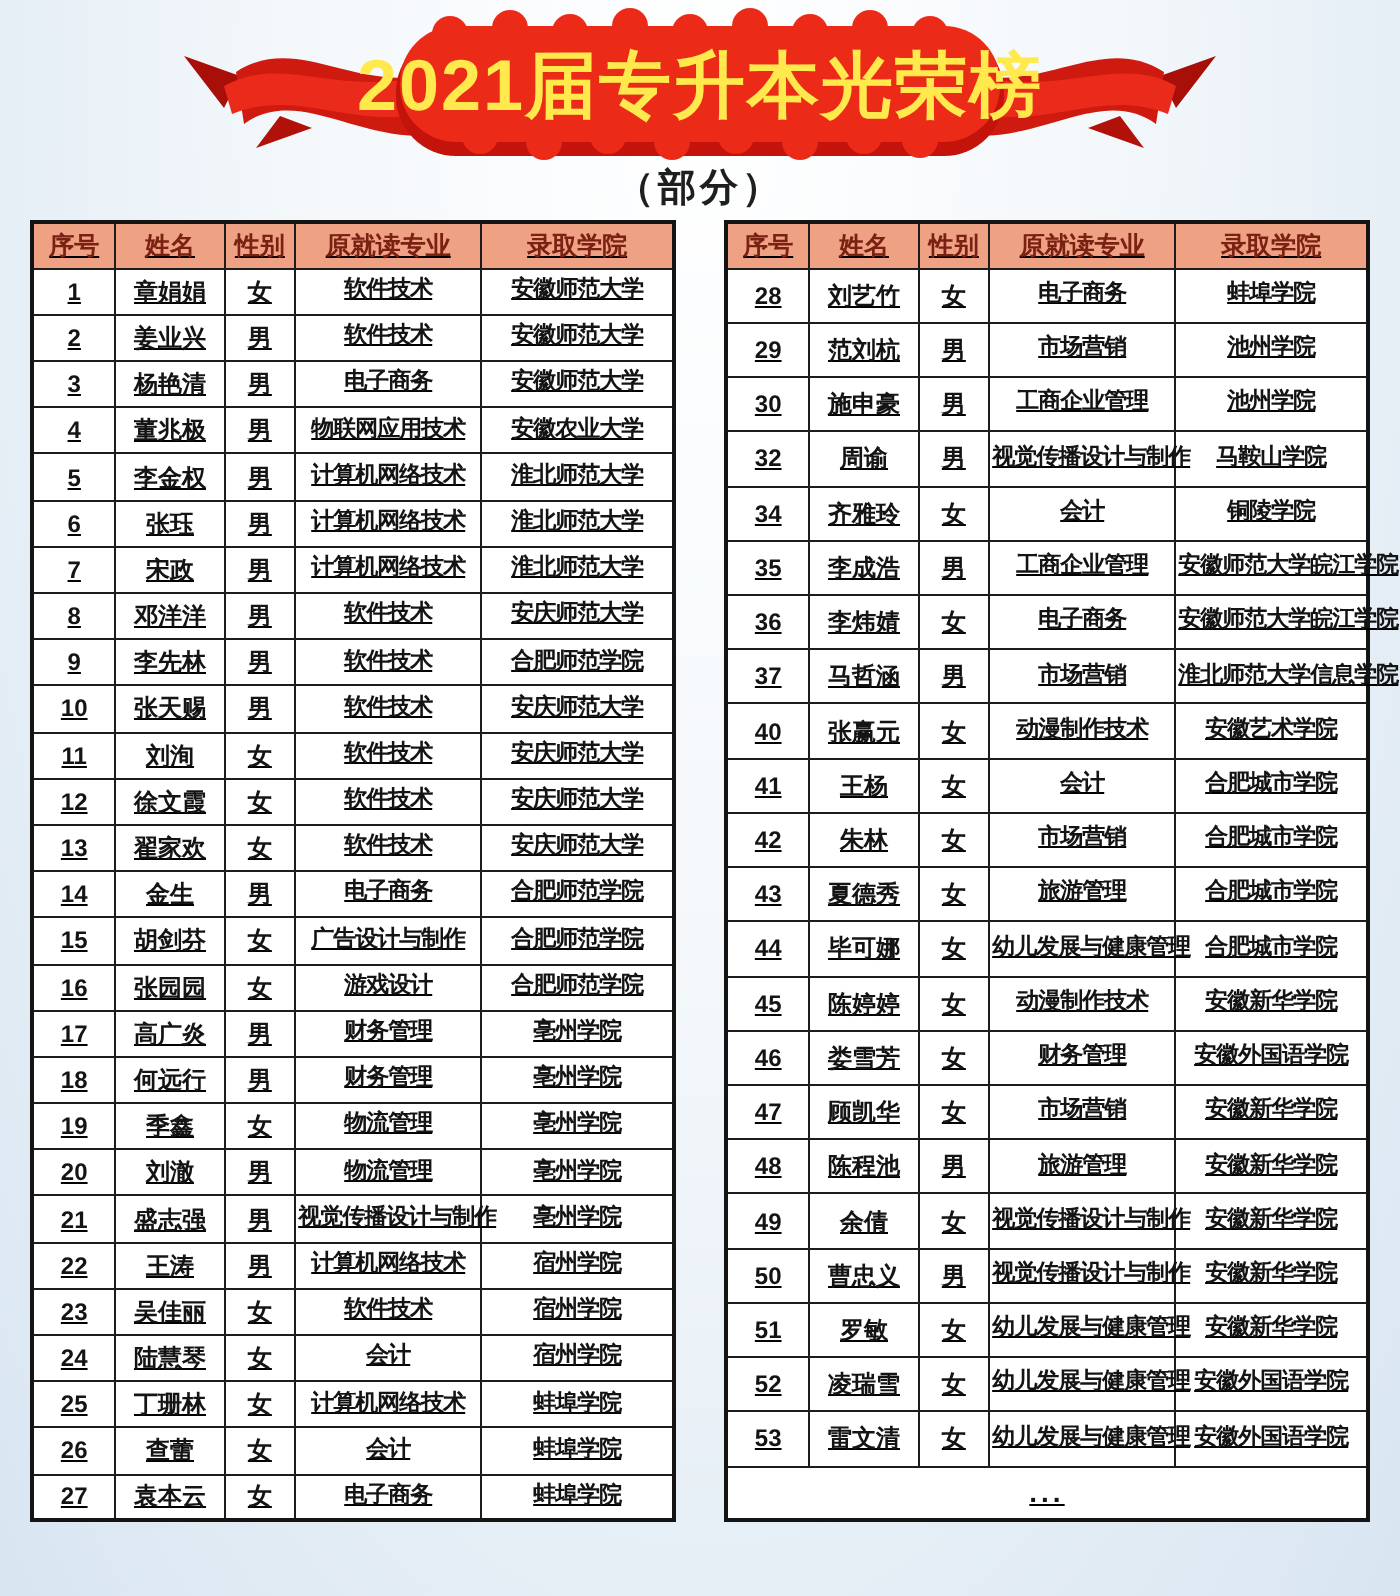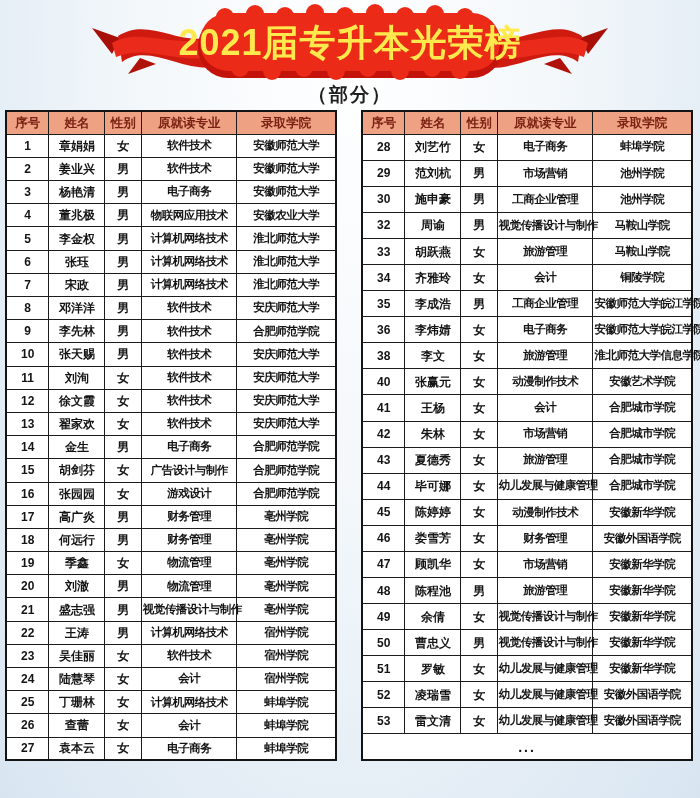--- a/index.html
+++ b/index.html
@@ -8,21 +8,21 @@
     width:700px; height:798px;
     font-family:"Liberation Sans","DejaVu Sans",sans-serif;
     background: radial-gradient(ellipse at 50% 6%, #ffffff 0%, #f4f8fb 40%, #d8e5f1 100%);
     overflow:hidden;
   }
   .banner-wrap { width:700px; height:84px; margin-top:2px; }
   .subtitle {
     text-align:center; font-size:19px; font-weight:bold; color:#1f1f1f;
     letter-spacing:2px; height:20px; line-height:18px; margin-bottom:4px;
   }
-  .tables { display:flex; gap:24px; padding:0 5px; }
+  .tables { display:flex; gap:24px; padding:0 15px;text-decoration:underline; }
   table {
     border-collapse:collapse; table-layout:fixed;
     width:332px; background:#ffffff;
     border:2px solid #141414;
   }
   th, td {
     border:1.5px solid #1c1c1c;
     text-align:center; vertical-align:middle;
     height:23.2px; padding:0 1px;
     white-space:nowrap; overflow:visible;
@@ -339,27 +339,20 @@
           <td data-name="cell-college">池州学院</td>
         </tr>
         <tr data-name="table-row">
           <td data-name="cell-number">32</td>
           <td data-name="cell-name">周谕</td>
           <td data-name="cell-gender">男</td>
           <td data-name="cell-major">视觉传播设计与制作</td>
           <td data-name="cell-college">马鞍山学院</td>
         </tr>
         <tr data-name="table-row">
-          <td data-name="cell-number">33</td>
-          <td data-name="cell-name">胡跃燕</td>
-          <td data-name="cell-gender">女</td>
-          <td data-name="cell-major">旅游管理</td>
-          <td data-name="cell-college">马鞍山学院</td>
-        </tr>
-        <tr data-name="table-row">
           <td data-name="cell-number">34</td>
           <td data-name="cell-name">齐雅玲</td>
           <td data-name="cell-gender">女</td>
           <td data-name="cell-major">会计</td>
           <td data-name="cell-college">铜陵学院</td>
         </tr>
         <tr data-name="table-row">
           <td data-name="cell-number">35</td>
           <td data-name="cell-name">李成浩</td>
           <td data-name="cell-gender">男</td>
@@ -367,24 +360,24 @@
           <td data-name="cell-college">安徽师范大学皖江学院</td>
         </tr>
         <tr data-name="table-row">
           <td data-name="cell-number">36</td>
           <td data-name="cell-name">李炜婧</td>
           <td data-name="cell-gender">女</td>
           <td data-name="cell-major">电子商务</td>
           <td data-name="cell-college">安徽师范大学皖江学院</td>
         </tr>
         <tr data-name="table-row">
-          <td data-name="cell-number">38</td>
-          <td data-name="cell-name">李文</td>
-          <td data-name="cell-gender">女</td>
-          <td data-name="cell-major">旅游管理</td>
+          <td data-name="cell-number">37</td>
+          <td data-name="cell-name">马哲涵</td>
+          <td data-name="cell-gender">男</td>
+          <td data-name="cell-major">市场营销</td>
           <td data-name="cell-college">淮北师范大学信息学院</td>
         </tr>
         <tr data-name="table-row">
           <td data-name="cell-number">40</td>
           <td data-name="cell-name">张赢元</td>
           <td data-name="cell-gender">女</td>
           <td data-name="cell-major">动漫制作技术</td>
           <td data-name="cell-college">安徽艺术学院</td>
         </tr>
         <tr data-name="table-row">

